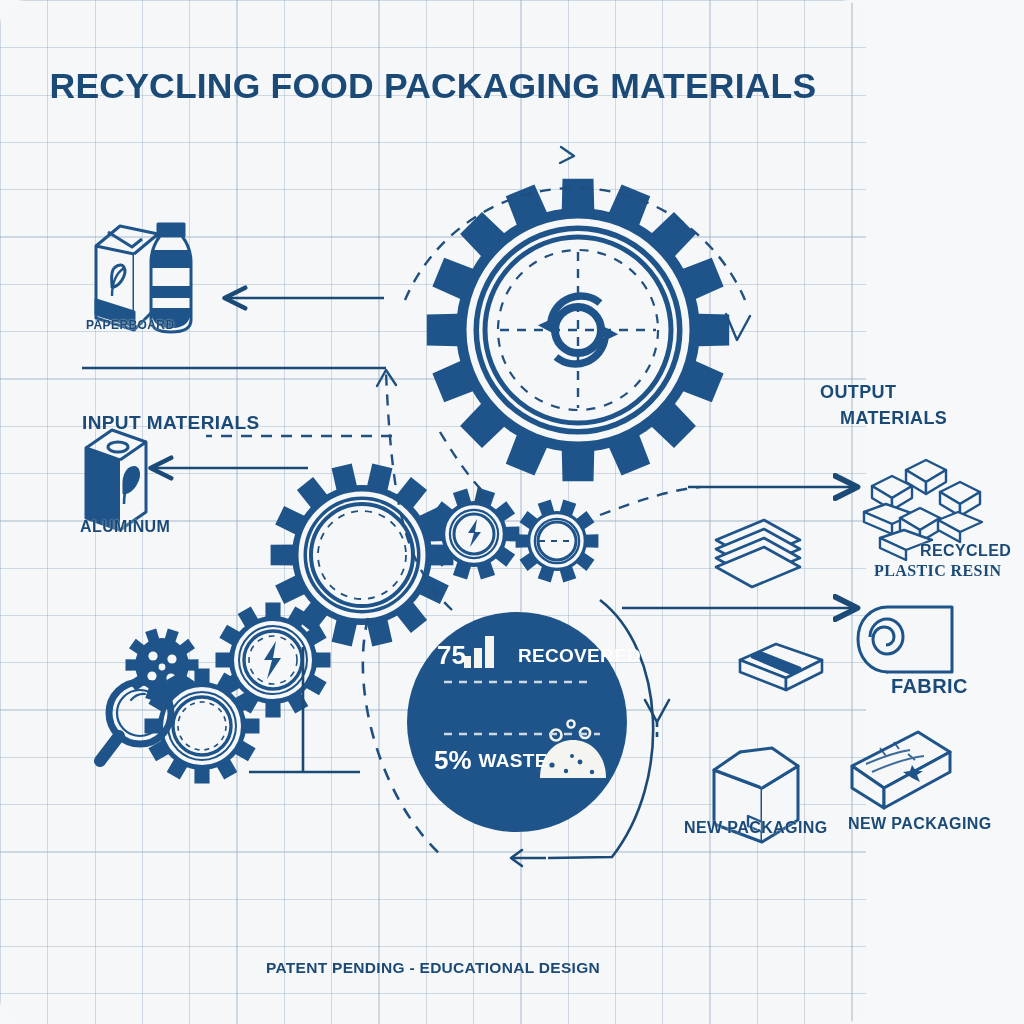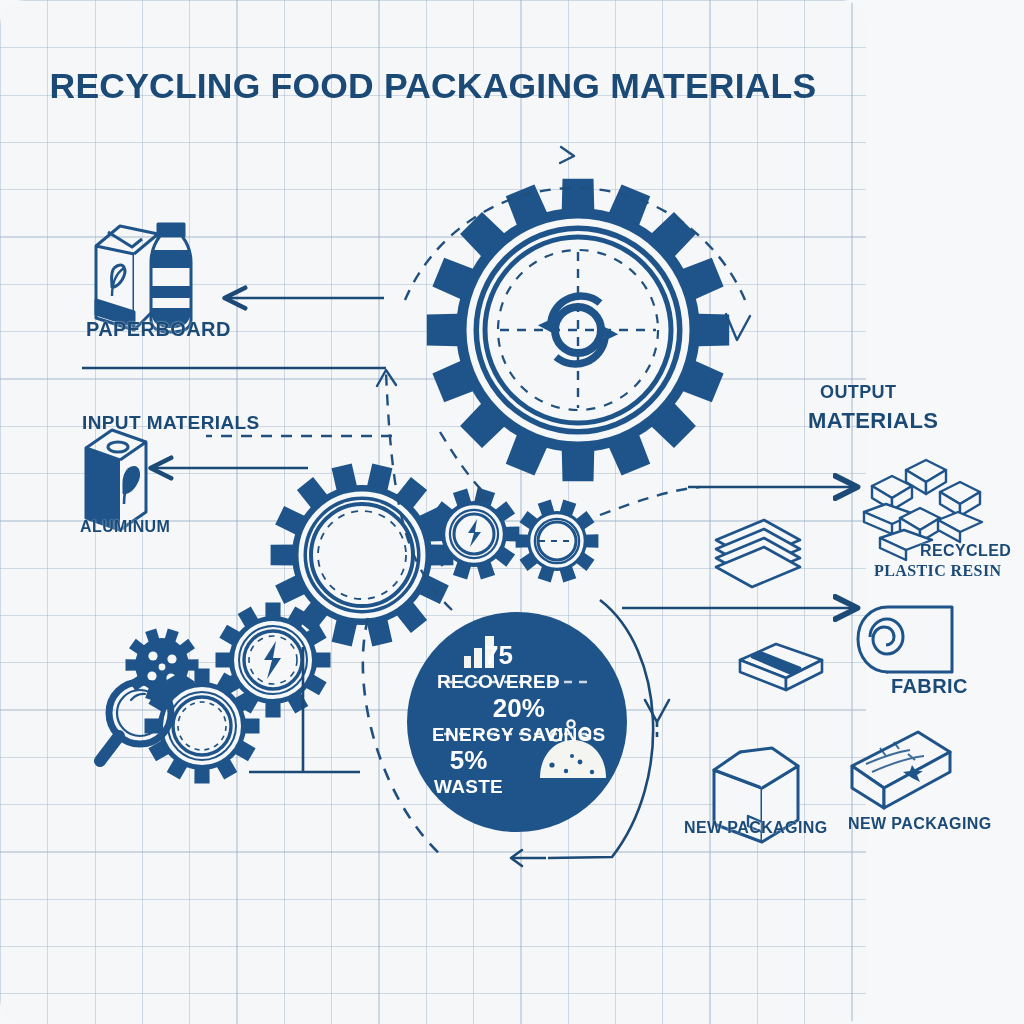--- a/index.html
+++ b/index.html
@@ -47,21 +47,21 @@
     position:absolute;
     letter-spacing:.3px;
     white-space:pre;
   }
   .stat{
     position:absolute; color:#fdfdfd; font-weight:700;
     white-space:pre;
   }
   .stat .num{ font-size:26px; }
   .stat .txt{ font-size:19px; letter-spacing:.3px; }
-  .stat.row{ display:flex; align-items:center; gap:0;flex-direction:column; }
+  .stat.row{ display:flex; align-items:center; gap:7px; }
 </style>
 </head>
 <body>
 
 <div id="stage">
 
   <div id="title">RECYCLING FOOD PACKAGING MATERIALS</div>
 
   <svg id="art" width="1024" height="1024" viewBox="0 0 1024 1024">
     <defs>
@@ -305,48 +305,45 @@
     <g fill="#f4f4f0">
       <rect x="464" y="656" width="7" height="12"></rect>
       <rect x="474" y="648" width="8" height="20"></rect>
       <rect x="485" y="636" width="9" height="32"></rect>
     </g>
 
     <path d="M444 682 L590 682" stroke="#cfd9e4" stroke-width="2.6" stroke-dasharray="8 7" fill="none"></path>
     <path d="M444 734 L600 734" stroke="#cfd9e4" stroke-width="2.6" stroke-dasharray="8 7" fill="none"></path>
   </svg>
 
-  <div class="lbl" style="left:86px; top:318px; font-size:20px;">PAPERBOARD</div>
+  <div class="lbl" style="left:86px; top:318px; font-size:12px;">PAPERBOARD</div>
 
   <div class="lbl" style="left:82px; top:376px; font-size:19px;margin-top:36px;">INPUT MATERIALS</div>
 
   <div class="lbl" style="left:80px; top:518px; font-size:16px;">ALUMINUM</div>
 
 
   <div class="lbl" style="left:820px; top:382px; font-size:18px;">OUTPUT</div>
-  <div class="lbl" style="left:808px; top:408px; font-size:22px;">MATERIALS</div>
+  <div class="lbl" style="left:840px; top:408px; font-size:18px;">MATERIALS</div>
 
   <div class="lbl" style="left:920px; top:542px; font-size:16px;">RECYCLED</div>
   <div class="lbl" style="left:874px; top:562px; font-size:16px;font-family:Liberation Serif, serif;">PLASTIC RESIN</div>
 
   <div class="lbl" style="left:891px; top:675px; font-size:20px;">FABRIC</div>
 
   <div class="lbl" style="left:684px; top:819px; font-size:16px;">NEW PACKAGING</div>
 
   <div class="lbl" style="left:848px; top:815px; font-size:16px;">NEW PACKAGING</div>
 
   <div class="stat row" style="left:437px; top:640px;">
     <span class="num">75</span>
     <span style="width:38px"></span>
     <span class="txt">RECOVERED</span>
   </div>
 
-  <div class="stat row" style="left:432px; top:693px;">
-    <span class="num">20%</span>
-    <span class="txt">ENERGY SAVINGS</span>
-  </div>
 
   <div class="stat row" style="left:434px; top:745px;">
     <span class="num">5%</span>
     <span class="txt">WASTE</span>
   </div>
 
+  <div id="footer">PATENT PENDING - EDUCATIONAL DESIGN</div>
 </div>
 
 </body></html>

